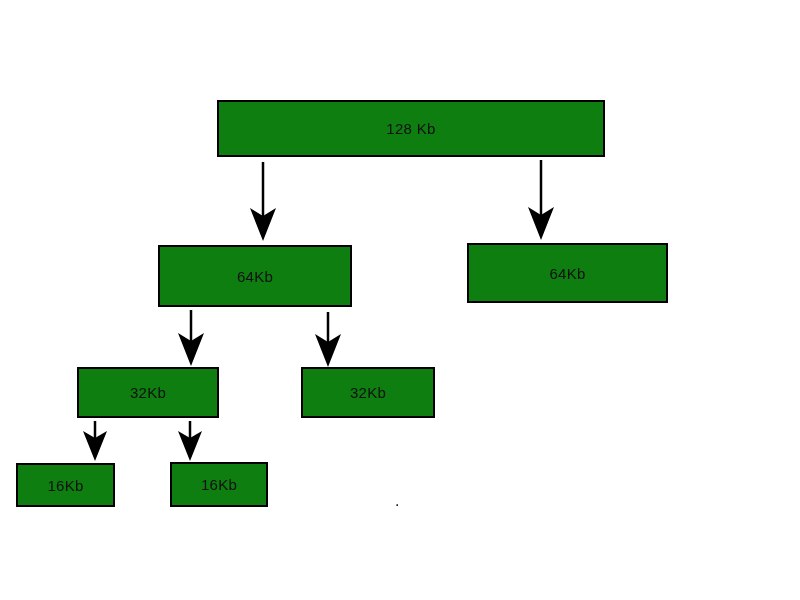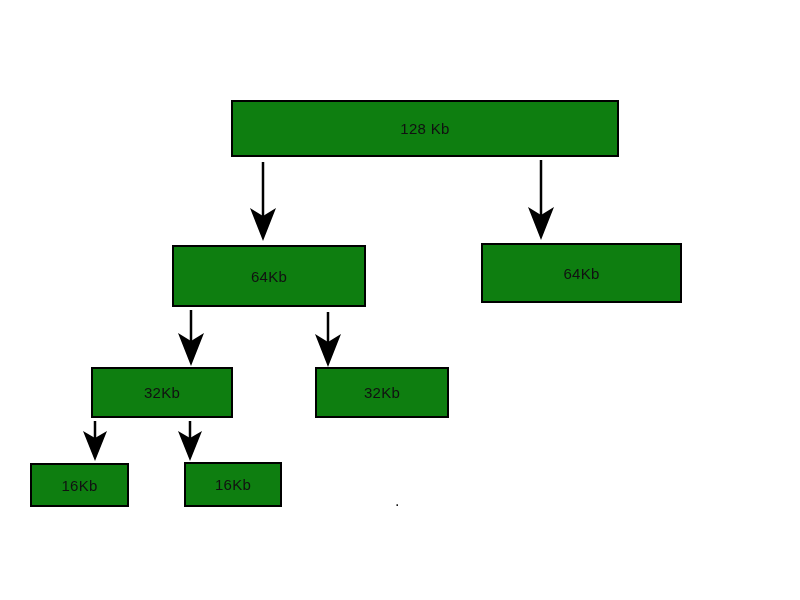--- a/index.html
+++ b/index.html
@@ -22,21 +22,20 @@
     position:absolute;
     box-sizing:border-box;
     background:var(--node-fill);
     border:2px solid var(--node-border);
     display:flex;
     align-items:center;
     justify-content:center;
     font-size:15px;
     color:var(--text);
     letter-spacing:0.3px;
-    margin-left:14px;
   }
   
   .n-root  {left:217px; top:100px; width:388px; height:57px;}
   .n-64a   {left:158px; top:245px; width:194px; height:62px;}
   .n-64b   {left:467px; top:243px; width:201px; height:60px;}
   .n-32a   {left:77px;  top:367px; width:142px; height:51px;}
   .n-32b   {left:301px; top:367px; width:134px; height:51px;}
   .n-16a   {left:16px;  top:463px; width:99px;  height:44px;}
   .n-16b   {left:170px; top:462px; width:98px;  height:45px;}
 

